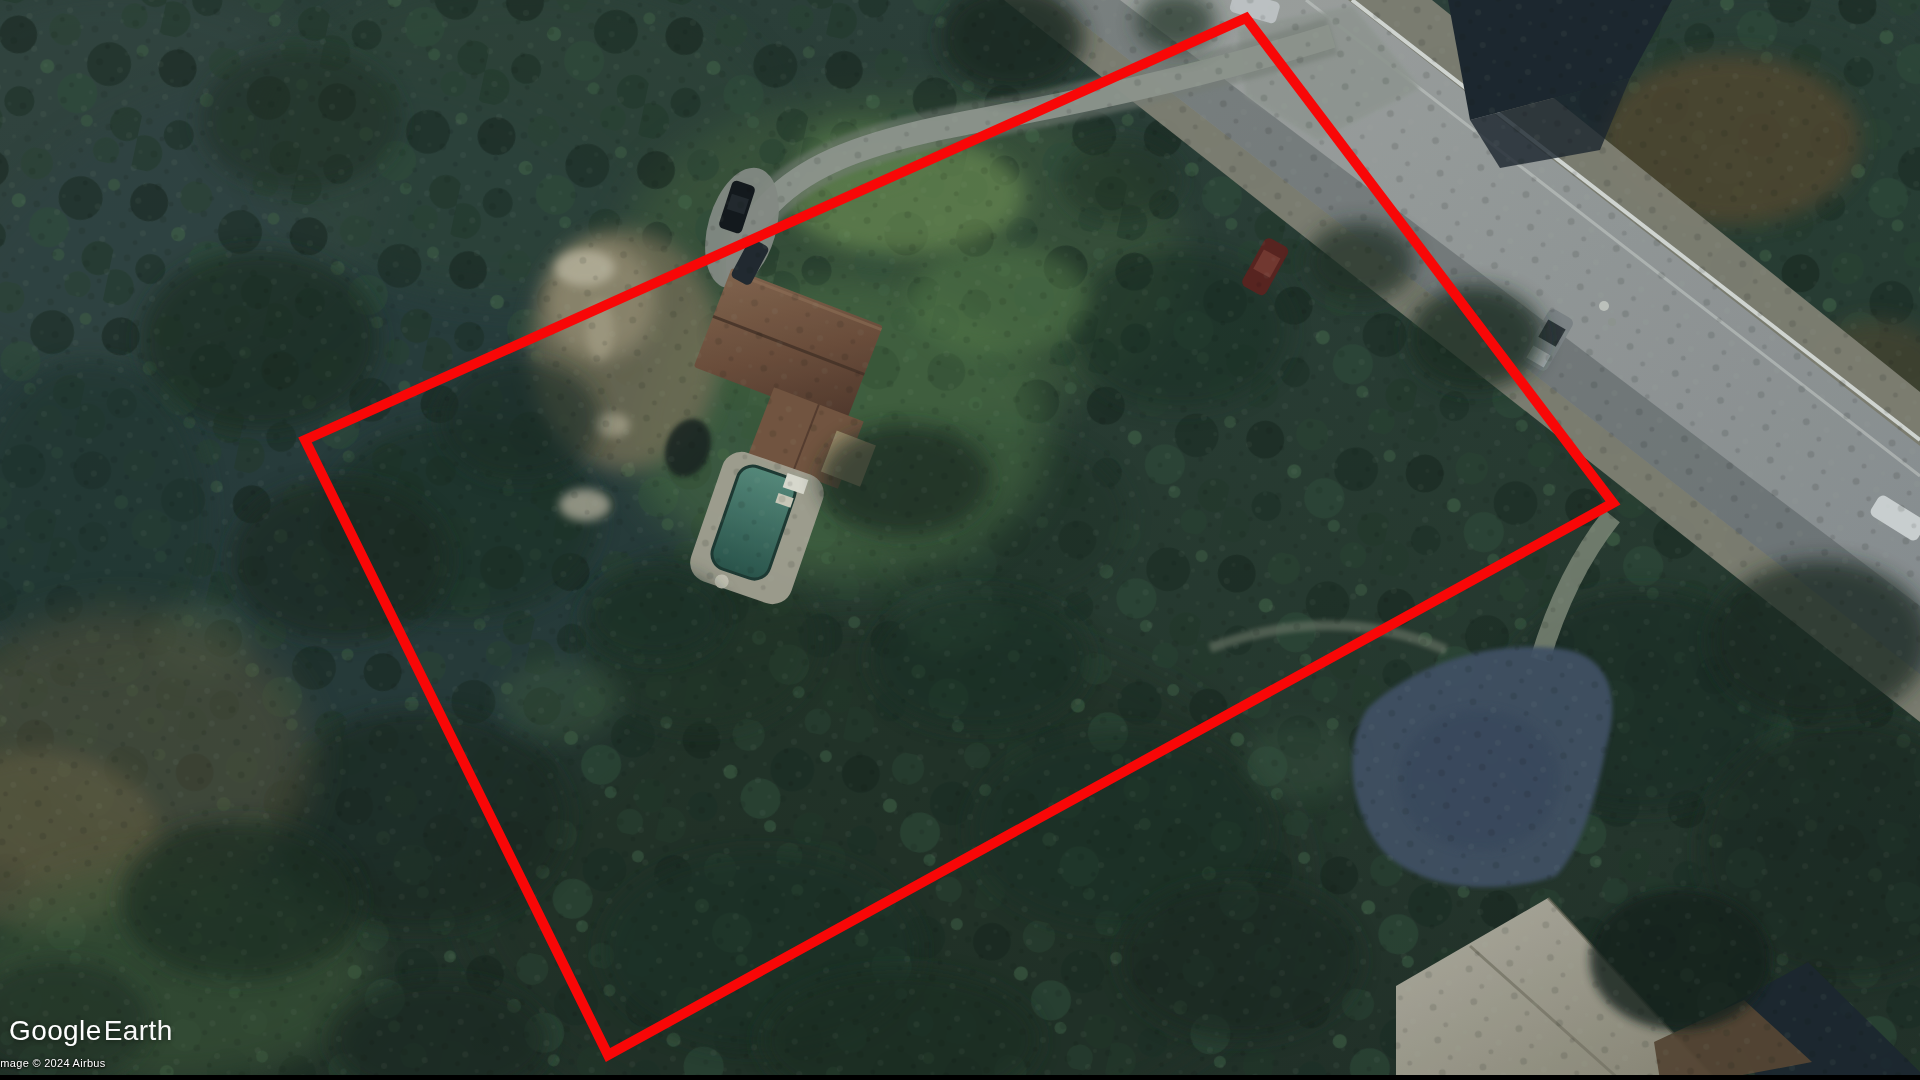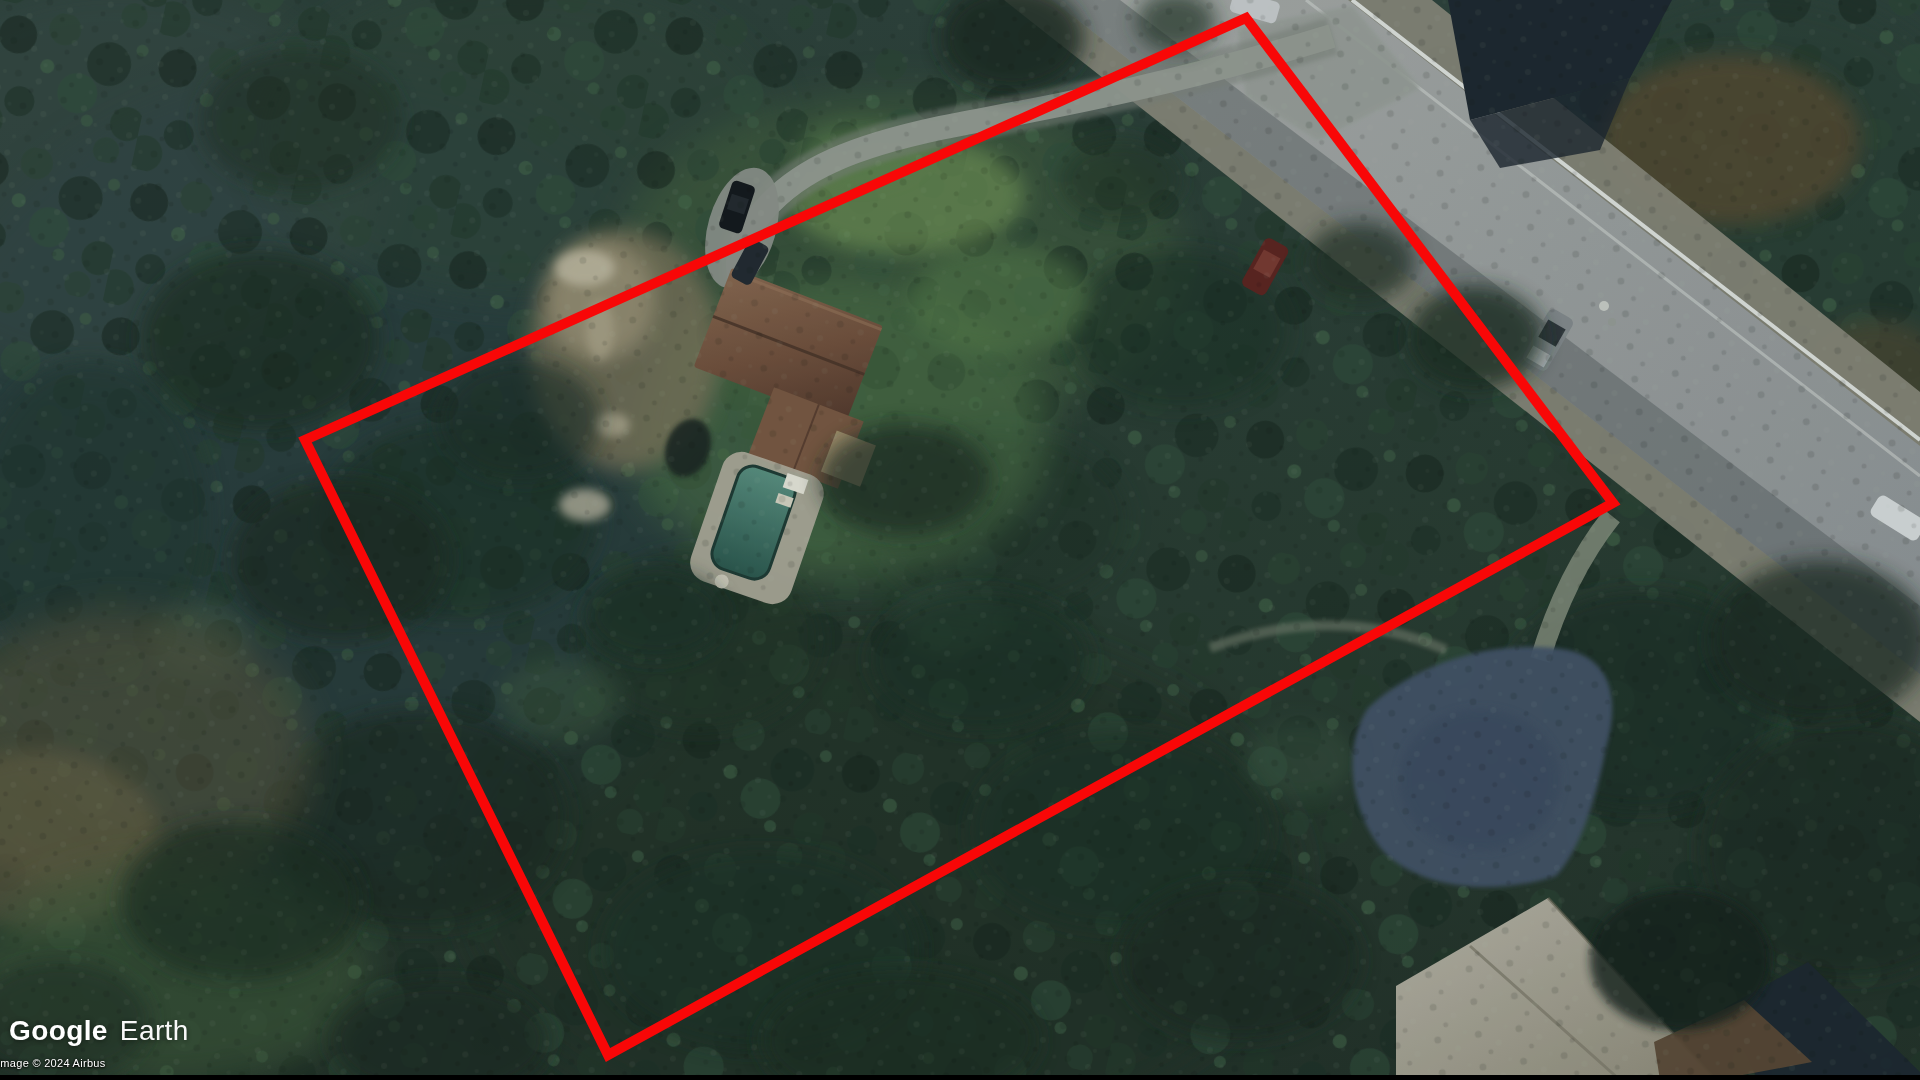--- a/index.html
+++ b/index.html
@@ -1,22 +1,22 @@
 <!DOCTYPE html>
 <html><head>
 <meta charset="utf-8">
 <style>
   html,body{margin:0;padding:0;background:#000;}
   .stage{position:relative;width:1920px;height:1080px;overflow:hidden;
          background:#1c2a22;font-family:"Liberation Sans",sans-serif;}
   .stage svg{position:absolute;left:0;top:0;}
   .ge-logo{position:absolute;left:9px;top:1015px;color:#ffffff;font-size:28px;
            letter-spacing:.4px;text-shadow:0 1px 5px rgba(0,0,0,.5);white-space:nowrap;}
-  .ge-logo .brand{font-weight:700;}
-  .ge-logo .product{font-weight:400;margin-left:12px;opacity:.97;}
+  .ge-logo .brand{font-weight:400;}
+  .ge-logo .product{font-weight:400;margin-left:2px;opacity:.97;}
   .attribution{position:absolute;left:-3px;top:1057px;color:#ffffff;font-size:11px;
                letter-spacing:.3px;text-shadow:0 0 3px rgba(0,0,0,.95),0 1px 2px #000;white-space:nowrap;}
   .bottom-bar{position:absolute;left:0;bottom:0;width:100%;height:5px;background:#000;}
 </style>
 </head>
 <body>
 
 <div class="stage">
 
 <svg width="1920" height="1080" viewBox="0 0 1920 1080">

